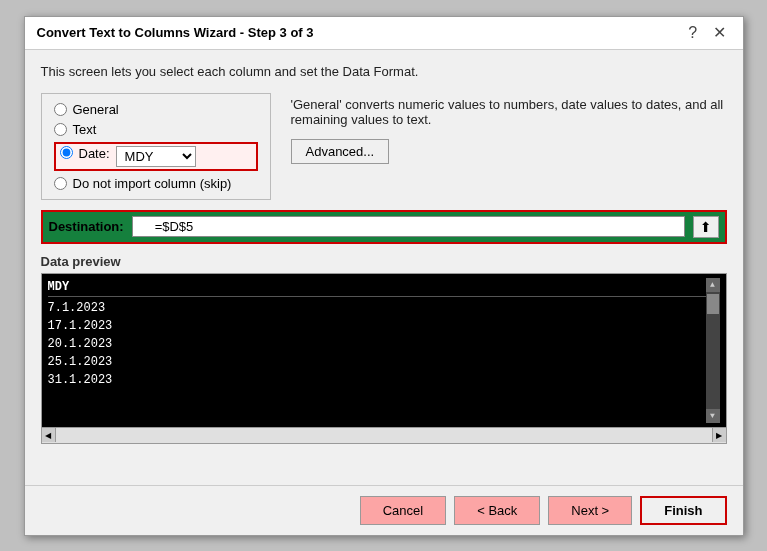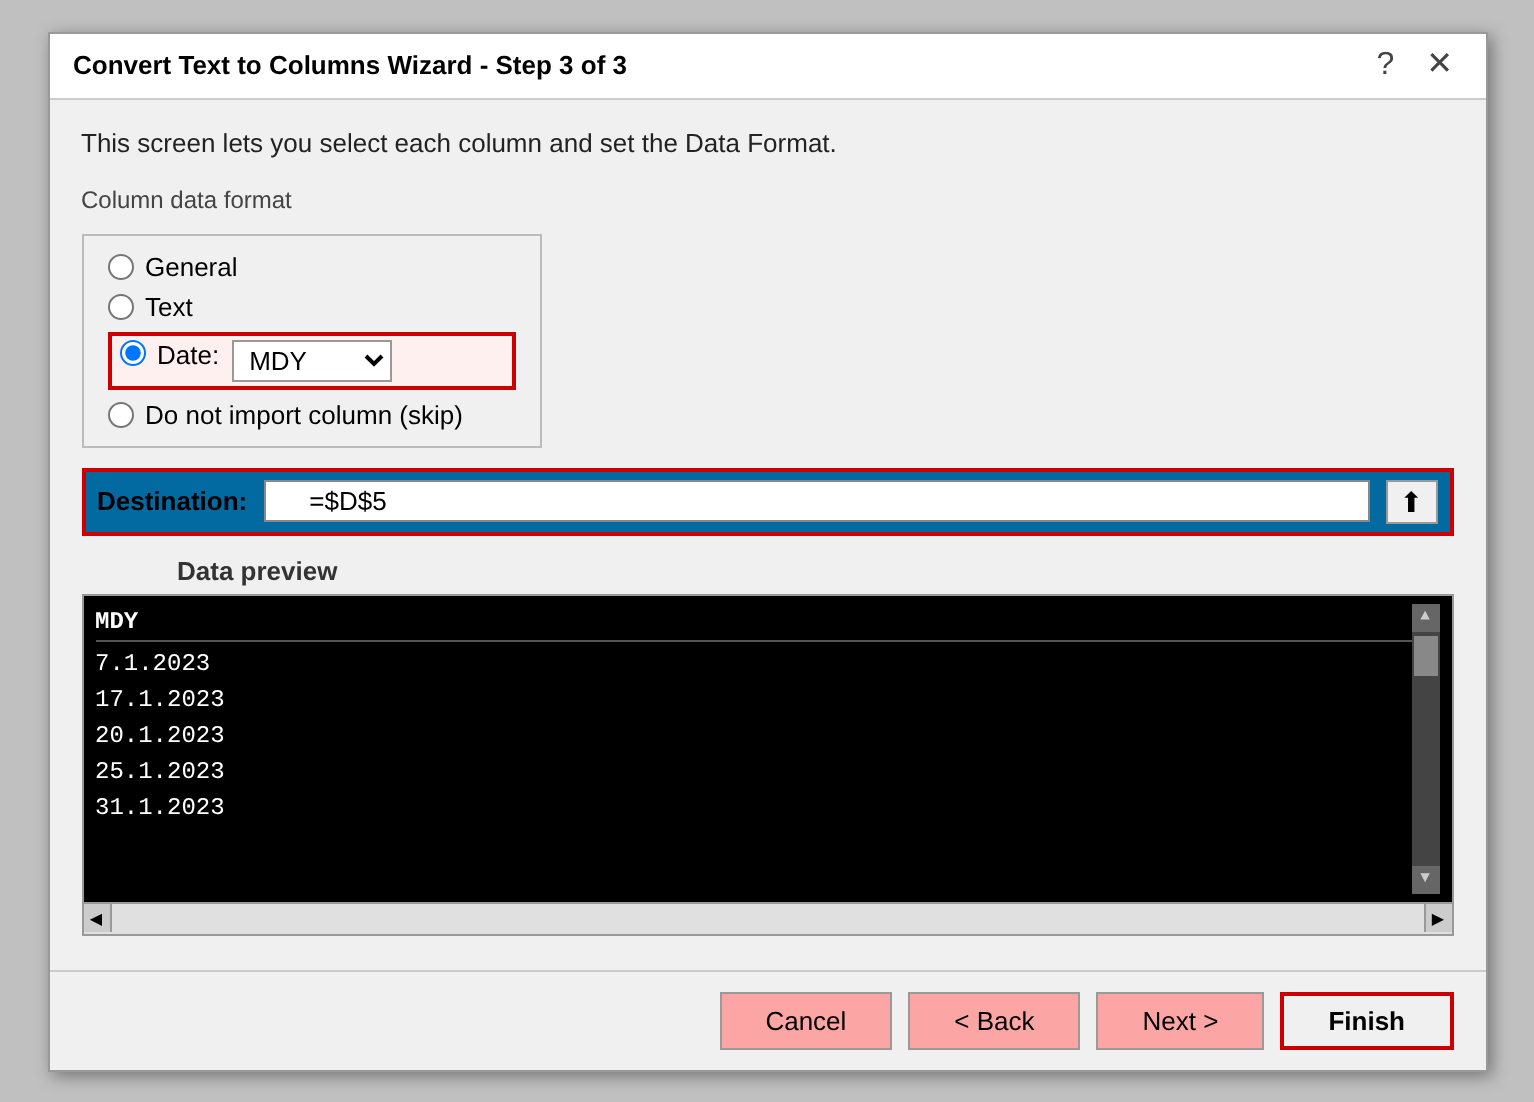--- a/index.html
+++ b/index.html
@@ -125,21 +125,21 @@
       padding: 4px 14px;
       font-size: 13px;
       background: #f0f0f0;
       border: 1px solid #999;
       cursor: pointer;
     }
     .destination-row {
       display: flex;
       align-items: center;
       border: 2px solid #c00;
-      background: #0369a1;
+      background: #15803d;
       padding: 4px 6px;
       gap: 8px;
     }
     .destination-label {
       font-size: 13px;
       font-weight: 600;
       white-space: nowrap;
       color: #000;
     }
     .destination-input {
@@ -155,21 +155,20 @@
       border: 1px solid #999;
       cursor: pointer;
       padding: 2px 6px;
       font-size: 14px;
     }
     .data-preview-label {
       font-size: 13px;
       font-weight: 600;
       color: #333;
       margin-bottom: 4px;
-      margin-left: 48px;
     }
     .preview-container {
       border: 1px solid #999;
       background: #000;
       color: #fff;
       font-family: 'Courier New', monospace;
       font-size: 12px;
       padding: 4px 6px;
       height: 155px;
       overflow: hidden;
@@ -304,21 +303,20 @@
       <button class="title-btn">✕</button>
     </div>
   </div>
 
   <div class="content">
     <div class="description">This screen lets you select each column and set the Data Format.</div>
 
     <div class="top-section">
 
       <div class="column-format-section">
-        <div class="section-label">Column data format</div>
         <div class="format-group">
           <div class="format-group-inner">
             <div class="radio-row">
               <input type="radio" name="colformat" id="opt-general" style="">
               <label for="opt-general">General</label>
             </div>
             <div class="radio-row">
               <input type="radio" name="colformat" id="opt-text" style="">
               <label for="opt-text">Text</label>
             </div>
@@ -335,20 +333,24 @@
               </select>
             </div>
             <div class="radio-row">
               <input type="radio" name="colformat" id="opt-skip" style="">
               <label for="opt-skip">Do not import column (skip)</label>
             </div>
           </div>
         </div>
       </div>
 
+      <div class="right-description">
+        <div>'General' converts numeric values to numbers, date values to dates, and all remaining values to text.</div>
+        <button class="advanced-btn">Advanced...</button>
+      </div>
     </div>
 
     <div class="destination-row">
       <span class="destination-label">Destination:</span>
       <input class="destination-input" type="text" value="=$D$5" style="">
       <button class="destination-btn">⬆</button>
     </div>
 
     <div>
       <div class="data-preview-label">Data preview</div>

